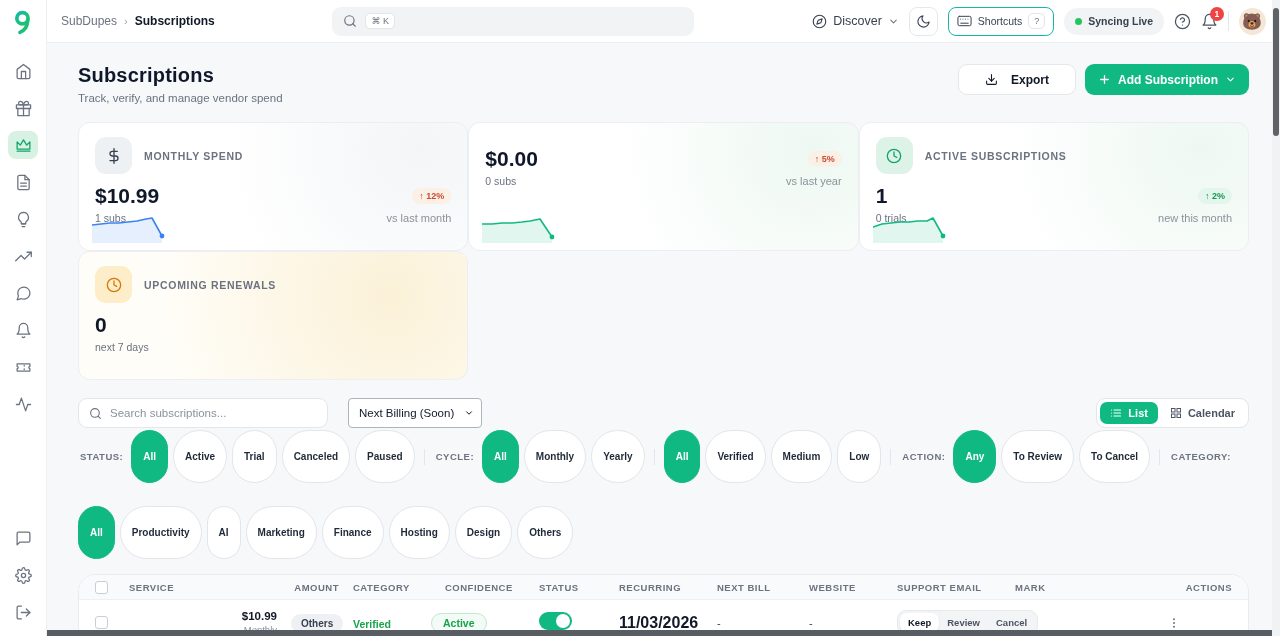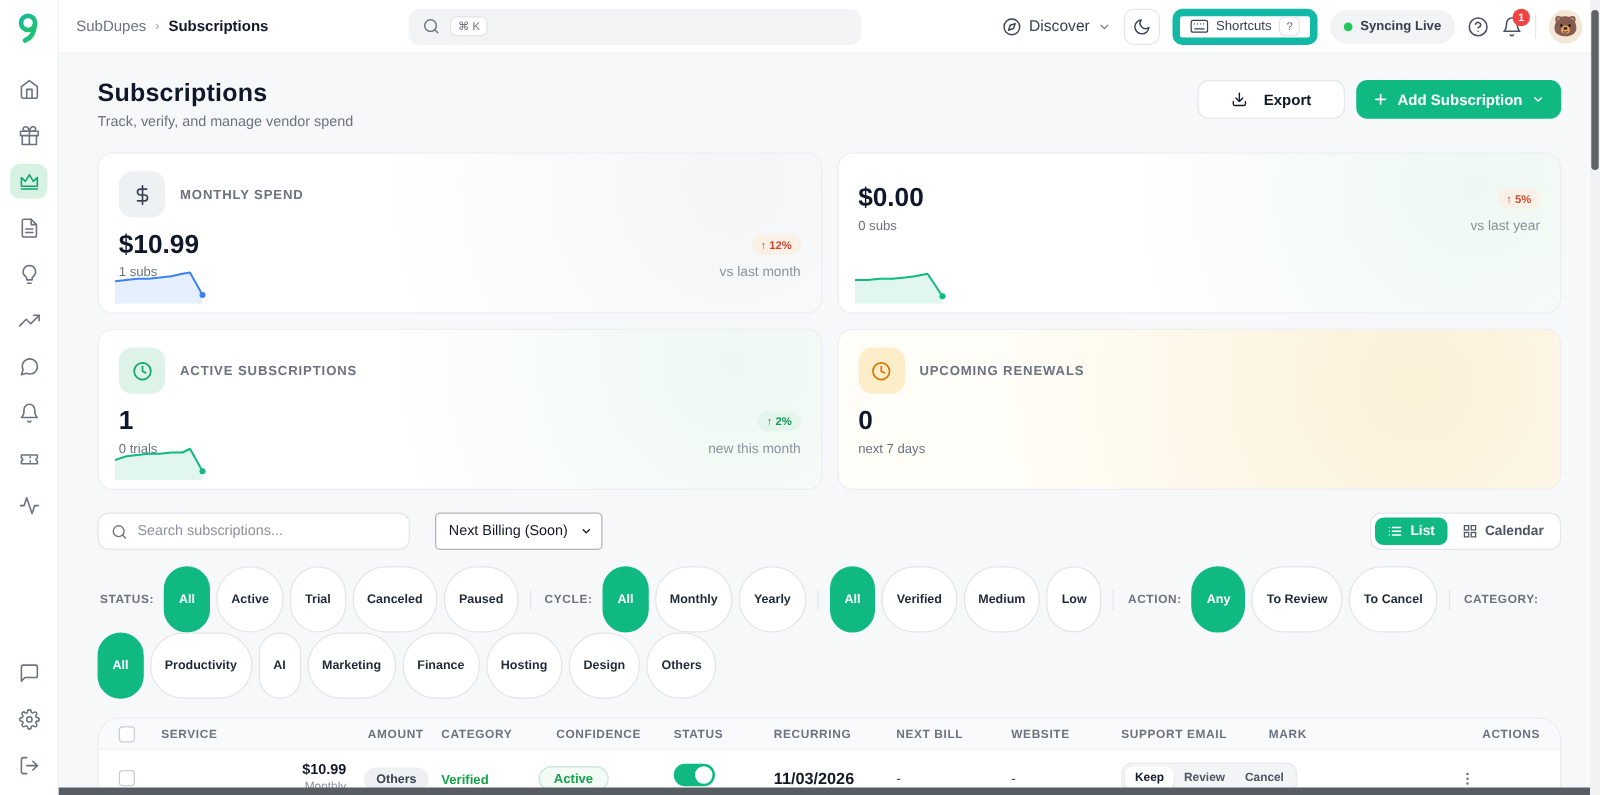--- a/index.html
+++ b/index.html
@@ -25,39 +25,39 @@
   .crumb-app { color:#6b7280; cursor:pointer; }
   .crumb-sep { color:#9ca3af; font-size:11px; }
   .crumb-page { font-weight:700; color:#111827; }
   .top-search { margin-left:auto; margin-right:auto; width:362px; height:29px; background:#f1f3f5; border-radius:9px; display:flex; align-items:center; padding:0 8px 0 11px; gap:8px; cursor:text; }
   .top-search input { border:none; outline:none; background:transparent; flex:1; font-size:12px; color:#374151; font-family:inherit; }
   .top-search input::placeholder { color:#6f7780; }
   .kbd { background:#fff; border:1px solid #e2e5e9; border-radius:5px; font-size:9px; color:#6b7280; padding:2px 5px; white-space:nowrap; }
   .top-right { display:flex; align-items:center; gap:10px; }
   .discover { display:flex; align-items:center; gap:6px; font-size:12.5px; color:#374151; cursor:pointer; background:none; border:none; font-family:inherit; }
   .icon-btn-sq { width:29px; height:29px; border:1px solid #e5e8eb; background:#fff; border-radius:8px; display:flex; align-items:center; justify-content:center; color:#374151; cursor:pointer; }
-  .shortcuts-btn { display:flex; align-items:center; gap:6px; border:6px solid #14b8a6; background:#fff; border-radius:8px; height:29px; padding:0 8px; font-size:10.5px; color:#374151; cursor:pointer; font-family:inherit; }
+  .shortcuts-btn { display:flex; align-items:center; gap:6px; border:1px solid #14b8a6; background:#fff; border-radius:8px; height:29px; padding:0 8px; font-size:10.5px; color:#374151; cursor:pointer; font-family:inherit; }
   .sync-pill { display:flex; align-items:center; gap:6px; background:#f1f3f5; border-radius:99px; height:27px; padding:0 11px; font-size:10.5px; font-weight:600; color:#374151; }
   .sync-dot { width:7px; height:7px; border-radius:50%; background:#22c55e; }
   .ghost-icon { background:none; border:none; color:#4b5563; cursor:pointer; position:relative; display:flex; align-items:center; }
   .bell-badge { position:absolute; top:-6px; right:-6px; min-width:14px; height:14px; background:#ef4444; color:#fff; border-radius:99px; font-size:8.5px; font-weight:700; display:flex; align-items:center; justify-content:center; padding:0 3px; }
   .tr-divider { width:1px; height:20px; background:#e5e8eb; }
   .avatar { width:27px; height:27px; border-radius:50%; background:#f3e8d8; display:flex; align-items:center; justify-content:center; font-size:16px; cursor:pointer; overflow:hidden; }
 
   
   .content { flex:1; padding:21px 31px 0; overflow:hidden; }
   .page-head { display:flex; align-items:flex-start; justify-content:space-between; }
   .page-title { font-size:20px; font-weight:800; color:#0f172a; letter-spacing:.2px; }
   .page-sub { font-size:11.5px; color:#6b7280; margin-top:5px; }
   .head-actions { display:flex; gap:9px; }
   .btn-export { display:flex; align-items:center; gap:13px; background:#fff; border:1px solid #e5e8eb; border-radius:9px; height:31px; padding:0 26px; font-size:12px; font-weight:700; color:#111827; cursor:pointer; font-family:inherit; }
   .btn-add { display:flex; align-items:center; gap:7px; background:#10b981; border:none; border-radius:9px; height:31px; padding:0 13px; font-size:12px; font-weight:700; color:#fff; cursor:pointer; font-family:inherit; }
 
   
-  .stats { display:grid; grid-template-columns:repeat(2,1fr); gap:12px; margin-top:18px; }
+  .stats { display:grid; grid-template-columns:repeat(3,1fr); margin-top:18px; }
   .stat-card { position:relative; background:#fff; border:1px solid #eceef1; border-radius:12px; padding:14px 16px; height:129px; overflow:hidden; }
   .stat-card.t-plain { background:radial-gradient(circle at 88% 20%, #f3f5f7 0%, #fff 55%); }
   .stat-card.t-green { background:radial-gradient(circle at 88% 20%, #eef8f2 0%, #fff 55%); }
   .stat-card.t-amber { background:radial-gradient(circle at 80% 35%, #fbf1d8 0%, #fffdf7 70%); }
   .stat-top { display:flex; align-items:center; gap:12px; }
   .stat-ic { width:37px; height:37px; border-radius:11px; display:flex; align-items:center; justify-content:center; }
   .ic-gray { background:#eef1f4; color:#374151; }
   .ic-green { background:#ddf3e7; color:#10a56b; }
   .ic-amber { background:#fdeec9; color:#d97706; }
   .stat-label { font-size:10.5px; font-weight:700; letter-spacing:.7px; color:#6b7280; }
@@ -77,21 +77,21 @@
   .tb-search input { border:none; outline:none; flex:1; font-size:11.5px; color:#374151; background:transparent; font-family:inherit; }
   .tb-search input::placeholder { color:#8b929b; }
   .sort-wrap { position:relative; }
   .sort-select { appearance:none; -webkit-appearance:none; height:30px; border:1px solid #aeb4bb; border-radius:4px; background:#fff; font-size:11.5px; color:#111827; padding:0 26px 0 10px; font-family:inherit; cursor:pointer; }
   .sort-wrap .chev { position:absolute; right:8px; top:10px; pointer-events:none; color:#111827; }
   .view-toggle { margin-left:auto; background:#fff; border:1px solid #e3e6ea; border-radius:9px; padding:3px; display:flex; gap:2px; }
   .vt-btn { display:flex; align-items:center; gap:6px; border:none; background:transparent; font-size:11px; font-weight:700; color:#4b5563; padding:5px 10px; border-radius:7px; cursor:pointer; font-family:inherit; }
   .vt-btn.active { background:#10b981; color:#fff; }
 
   
-  .chips { display:flex; flex-wrap:wrap; align-items:center; gap:0 5px; margin-top:13px; }
+  .chips { display:flex; flex-wrap:wrap; align-items:center; gap:23px 5px; margin-top:2px; }
   .chip-label { font-size:9.5px; font-weight:700; letter-spacing:.5px; color:#6b7280; margin:0 3px 0 2px; }
   .chip { font-size:10px; font-weight:600; color:#1f2937; background:#fff; border:1px solid #e2e5e9; border-radius:99px; padding:20px 11px; cursor:pointer; font-family:inherit; white-space:nowrap; }
   .chip-active { background:#10b981; border-color:#10b981; color:#fff; }
   .chip-divider { width:1px; height:16px; background:#e3e6ea; margin:0 4px; }
 
   
   .table-card { margin-top:15px; background:#fff; border:1px solid #e9ecef; border-radius:18px; height:248px; overflow:hidden; }
   .tgrid { display:grid; grid-template-columns:34px 148px 62px 92px 108px 80px 98px 92px 88px 118px 170px 1fr; align-items:center; padding:0 16px; }
   .thead { height:25px; background:#f9fafb; border-bottom:1px solid #eef0f2; }
   .th { font-size:9.5px; font-weight:700; letter-spacing:.5px; color:#6b7280; white-space:nowrap; }
@@ -104,21 +104,21 @@
   .svc-plan { font-size:9.5px; color:#8b929b; margin-top:2px; }
   .amt { font-size:11.5px; font-weight:700; color:#111827; }
   .amt-cycle { font-size:9.5px; color:#8b929b; margin-top:2px; }
   .pill-cat { display:inline-block; font-size:10px; font-weight:600; color:#374151; background:#eef0f3; border-radius:99px; padding:4px 10px; }
   .conf { font-size:10.5px; font-weight:600; color:#16a34a; }
   .pill-status { display:inline-block; font-size:10.5px; font-weight:600; color:#16a34a; background:#f2fbf6; border:1px solid #bfe8d0; border-radius:99px; padding:3px 11px; }
   .toggle { width:33px; height:18px; border-radius:10px; background:#d1d5db; position:relative; cursor:pointer; display:inline-block; }
   .toggle.on { background:#10b981; }
   .toggle::after { content:''; position:absolute; width:14px; height:14px; border-radius:50%; background:#fff; top:2px; left:2px; transition:left .1s; }
   .toggle.on::after { left:17px; }
-  .date { font-size:13px; font-weight:600; color:#111827; }
+  .date { font-size:16px; font-weight:600; color:#111827; }
   .dash { font-size:11px; color:#374151; }
   .mark-seg { display:inline-flex; background:#f3f4f6; border:1px solid #e7e9ec; border-radius:9px; padding:2px; }
   .seg { border:none; background:transparent; font-size:9.5px; font-weight:600; color:#4b5563; padding:4px 8px; border-radius:7px; cursor:pointer; font-family:inherit; white-space:nowrap; }
   .seg.active { background:#fff; color:#111827; font-weight:800; box-shadow:0 1px 2px rgba(0,0,0,.1); }
   .more-btn { background:none; border:none; cursor:pointer; color:#6b7280; display:flex; justify-content:flex-end; width:100%; padding-right:4px; }
 
   
   .vscroll-track { position:absolute; top:0; right:0; width:8px; height:636px; background:#f1f2f4; }
   .vscroll-thumb { position:absolute; top:8px; right:1px; width:6px; height:128px; background:#5f6368; border-radius:3px; }
   .hscroll { position:absolute; bottom:0; left:47px; right:8px; height:6px; background:#585d63; }

